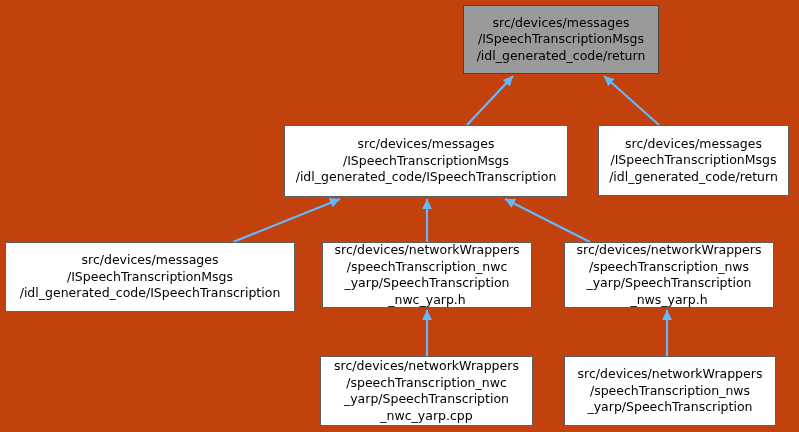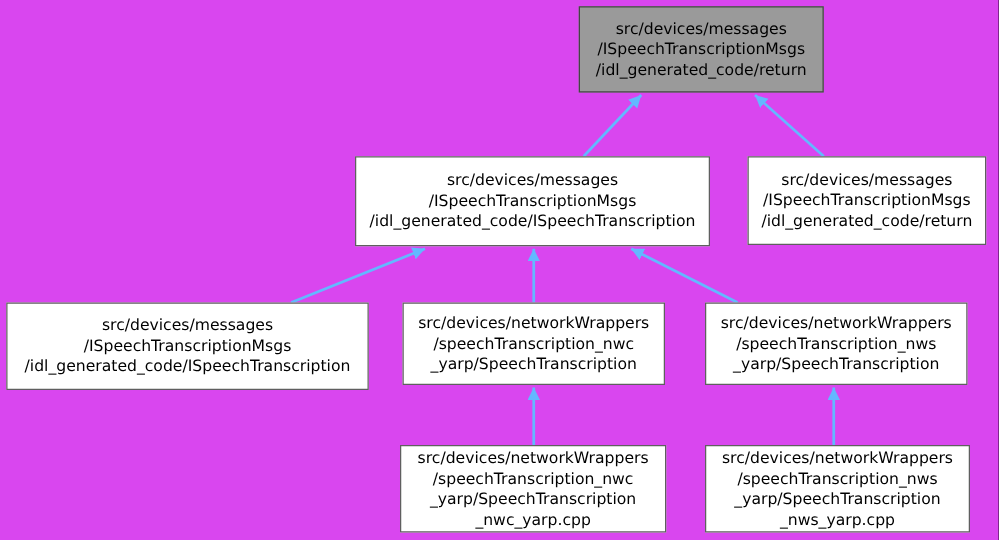--- a/index.html
+++ b/index.html
@@ -1,17 +1,17 @@
 <!DOCTYPE html>
 <html><head>
 <meta charset="utf-8">
 <style>
   html,body{margin:0;padding:0;background:#000;}
   .stage{
-    position:relative;width:799px;height:432px;background:#d946ef;
+    position:relative;width:799px;height:432px;background:#c2410c;
     font-family:"DejaVu Sans","Liberation Sans",sans-serif;overflow:hidden;
   }
   svg.edges{position:absolute;left:0;top:0;width:799px;height:432px;}
   .node{
     position:absolute;box-sizing:border-box;
     background:#ffffff;border:1px solid #5f5f5f;color:#000000;
     display:flex;flex-direction:column;justify-content:center;
     text-align:center;font-size:12.5px;line-height:16.5px;
     white-space:nowrap;cursor:pointer;
   }
@@ -69,35 +69,36 @@
   <div class="node n3">
     <span>src/devices/messages</span>
     <span>/ISpeechTranscriptionMsgs</span>
     <span>/idl_generated_code/ISpeechTranscription</span>
   </div>
 
   <div class="node n4">
     <span>src/devices/networkWrappers</span>
     <span>/speechTranscription_nwc</span>
     <span>_yarp/SpeechTranscription</span>
+    <span>_nwc_yarp.h</span>
   </div>
 
   <div class="node n5">
     <span>src/devices/networkWrappers</span>
     <span>/speechTranscription_nws</span>
     <span>_yarp/SpeechTranscription</span>
+    <span>_nws_yarp.h</span>
   </div>
 
   <div class="node n6">
     <span>src/devices/networkWrappers</span>
     <span>/speechTranscription_nwc</span>
     <span>_yarp/SpeechTranscription</span>
     <span>_nwc_yarp.cpp</span>
   </div>
 
   <div class="node n7">
     <span>src/devices/networkWrappers</span>
     <span>/speechTranscription_nws</span>
     <span>_yarp/SpeechTranscription</span>
-    <span>_nws_yarp.cpp</span>
   </div>
 
 </div>
 
 </body></html>

